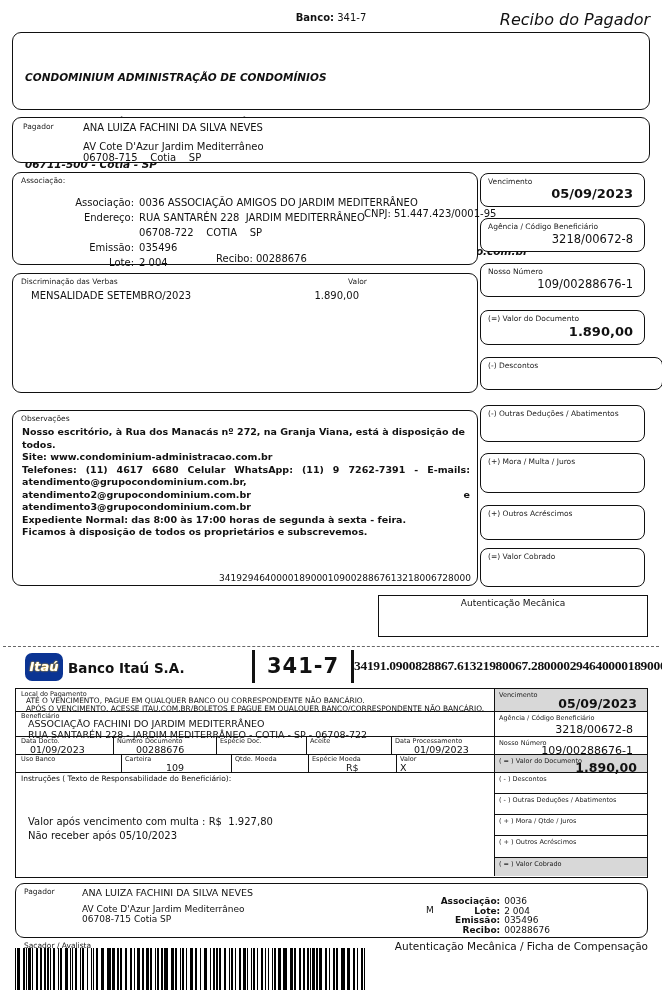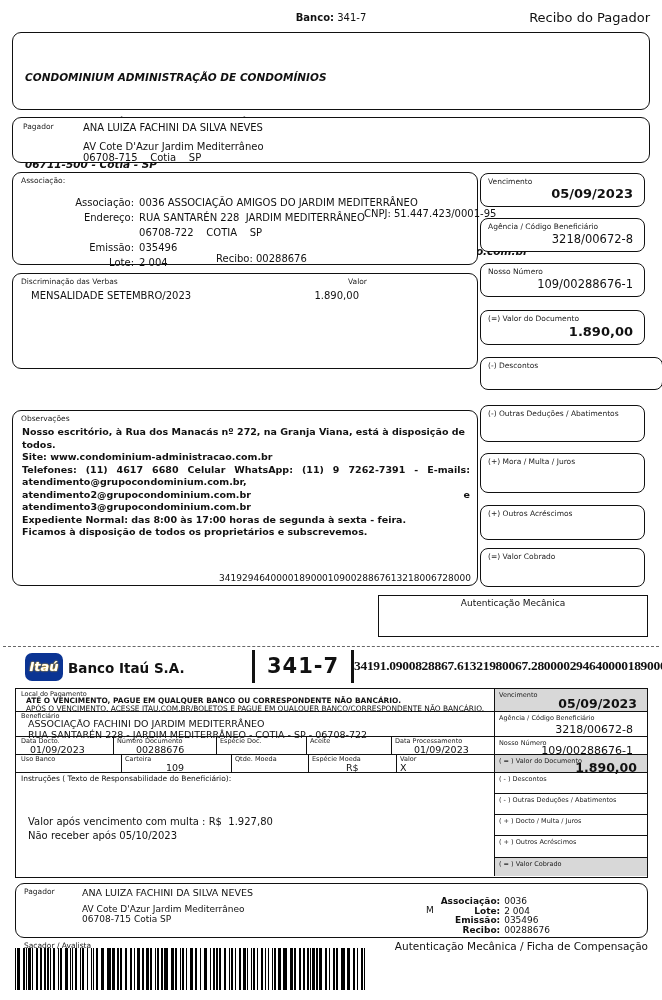--- a/index.html
+++ b/index.html
@@ -64,21 +64,21 @@
 </style>
 </head>
 <body>
 
 <div id="page">
 
   <div class="abs" style="left:231px; top:12px; width:200px; text-align:center; font-size:10px;">
     <span style="font-weight:bold;">Banco:</span>
     <span>341-7</span>
   </div>
-  <div class="abs" style="right:12px; top:10px; font-size:13px;">Recibo do Pagador</div>
+  <div class="abs" style="right:12px; top:10px; font-size:16px;font-style:italic;">Recibo do Pagador</div>
 
   <div class="box" style="left:12px; top:32px; width:638px; height:78px;">
     <div class="company" style="position:absolute; left:12px; top:8px;">
       <div>CONDOMINIUM ADMINISTRAÇÃO DE CONDOMÍNIOS</div>
       <div>RUA dos Manacás 272 - Jardim da Glória</div>
       <div>06711-500 - Cotia - SP</div>
       <div>Fone: 11 4617 6680 - Fax: 11 4617 6680</div>
       <div>atendimento@grupocondominium.com.br - www.condominium-administracao.com.br</div>
     </div>
   </div>
@@ -136,21 +136,21 @@
   <div class="fbox" style="left:480px; top:453px; width:165px; height:40px;">
     <div class="slabel">(+) Mora / Multa / Juros</div>
   </div>
   <div class="fbox" style="left:480px; top:505px; width:165px; height:35px;">
     <div class="slabel">(+) Outros Acréscimos</div>
   </div>
   <div class="fbox" style="left:480px; top:548px; width:165px; height:39px;">
     <div class="slabel">(=) Valor Cobrado</div>
   </div>
 
-  <div class="box" style="left:12px; top:273px; width:466px; height:96px;">
+  <div class="box" style="left:12px; top:273px; width:466px; height:120px;">
     <div class="slabel" style="position:absolute; left:8px; top:3px;">Discriminação das Verbas</div>
     <div class="slabel" style="position:absolute; left:335px; top:3px;">Valor</div>
     <div style="position:absolute; left:18px; top:16px; font-size:10px;">MENSALIDADE SETEMBRO/2023</div>
     <div style="position:absolute; right:118px; top:16px; font-size:10px;">1.890,00</div>
   </div>
 
   <div class="box" style="left:12px; top:410px; width:466px; height:176px;">
     <div class="slabel" style="position:absolute; left:8px; top:3px;">Observações</div>
     <div class="obstxt">
       <div>Nosso escritório, à Rua dos Manacás nº 272, na Granja Viana, está à disposição de todos.</div>
@@ -179,21 +179,21 @@
     <span>34191.09008</span>
     <span>28867.613219</span>
     <span>80067.280000</span>
     <span>2</span>
     <span>94640000189000</span>
   </div>
 
   <div id="ctable">
 
     <div class="tiny" style="position:absolute; left:5px; top:1px;">Local do Pagamento</div>
-    <div style="position:absolute; left:10px; top:7px; font-size:7.4px;font-weight:bold;">ATÉ O VENCIMENTO, PAGUE EM QUALQUER BANCO OU CORRESPONDENTE NÃO BANCÁRIO.</div>
+    <div style="position:absolute; left:10px; top:7px; font-size:7.4px;">ATÉ O VENCIMENTO, PAGUE EM QUALQUER BANCO OU CORRESPONDENTE NÃO BANCÁRIO.</div>
     <div style="position:absolute; left:10px; top:14.5px; font-size:7.4px;">APÓS O VENCIMENTO, ACESSE ITAU.COM.BR/BOLETOS E PAGUE EM QUALQUER BANCO/CORRESPONDENTE NÃO BANCÁRIO.</div>
     <div class="hline" style="top:22px; width:478px;"></div>
 
     <div class="tiny" style="position:absolute; left:5px; top:23px;">Beneficiário</div>
     <div style="position:absolute; left:12px; top:28.5px; font-size:9.5px;">ASSOCIAÇÃO FACHINI DO JARDIM MEDITERRÂNEO</div>
     <div style="position:absolute; left:12px; top:39.5px; font-size:9.5px;">RUA SANTARÉN 228 - JARDIM MEDITERRÂNEO - COTIA - SP - 06708-722</div>
     <div class="hline" style="top:47px; width:478px;"></div>
 
     <div class="vline" style="left:97px; top:47px; height:18px;"></div>
     <div class="vline" style="left:200px; top:47px; height:18px;"></div>
@@ -244,21 +244,21 @@
         <div class="tiny">( = ) Valor do Documento</div>
         <div class="rval big" style="top:5px;">1.890,00</div>
       </div>
       <div class="rcell" style="top:83px; height:21px;">
         <div class="tiny">( - ) Descontos</div>
       </div>
       <div class="rcell" style="top:104px; height:21px;">
         <div class="tiny">( - ) Outras Deduções / Abatimentos</div>
       </div>
       <div class="rcell" style="top:125px; height:21px;">
-        <div class="tiny">( + ) Docto / Multa / Juros</div>
+        <div class="tiny">( + ) Mora / Qtde / Juros</div>
       </div>
       <div class="rcell" style="top:146px; height:22px;">
         <div class="tiny">( + ) Outros Acréscimos</div>
       </div>
       <div class="rcell gray" style="top:168px; height:19px;">
         <div class="tiny">( = ) Valor Cobrado</div>
       </div>
     </div>
   </div>
 

